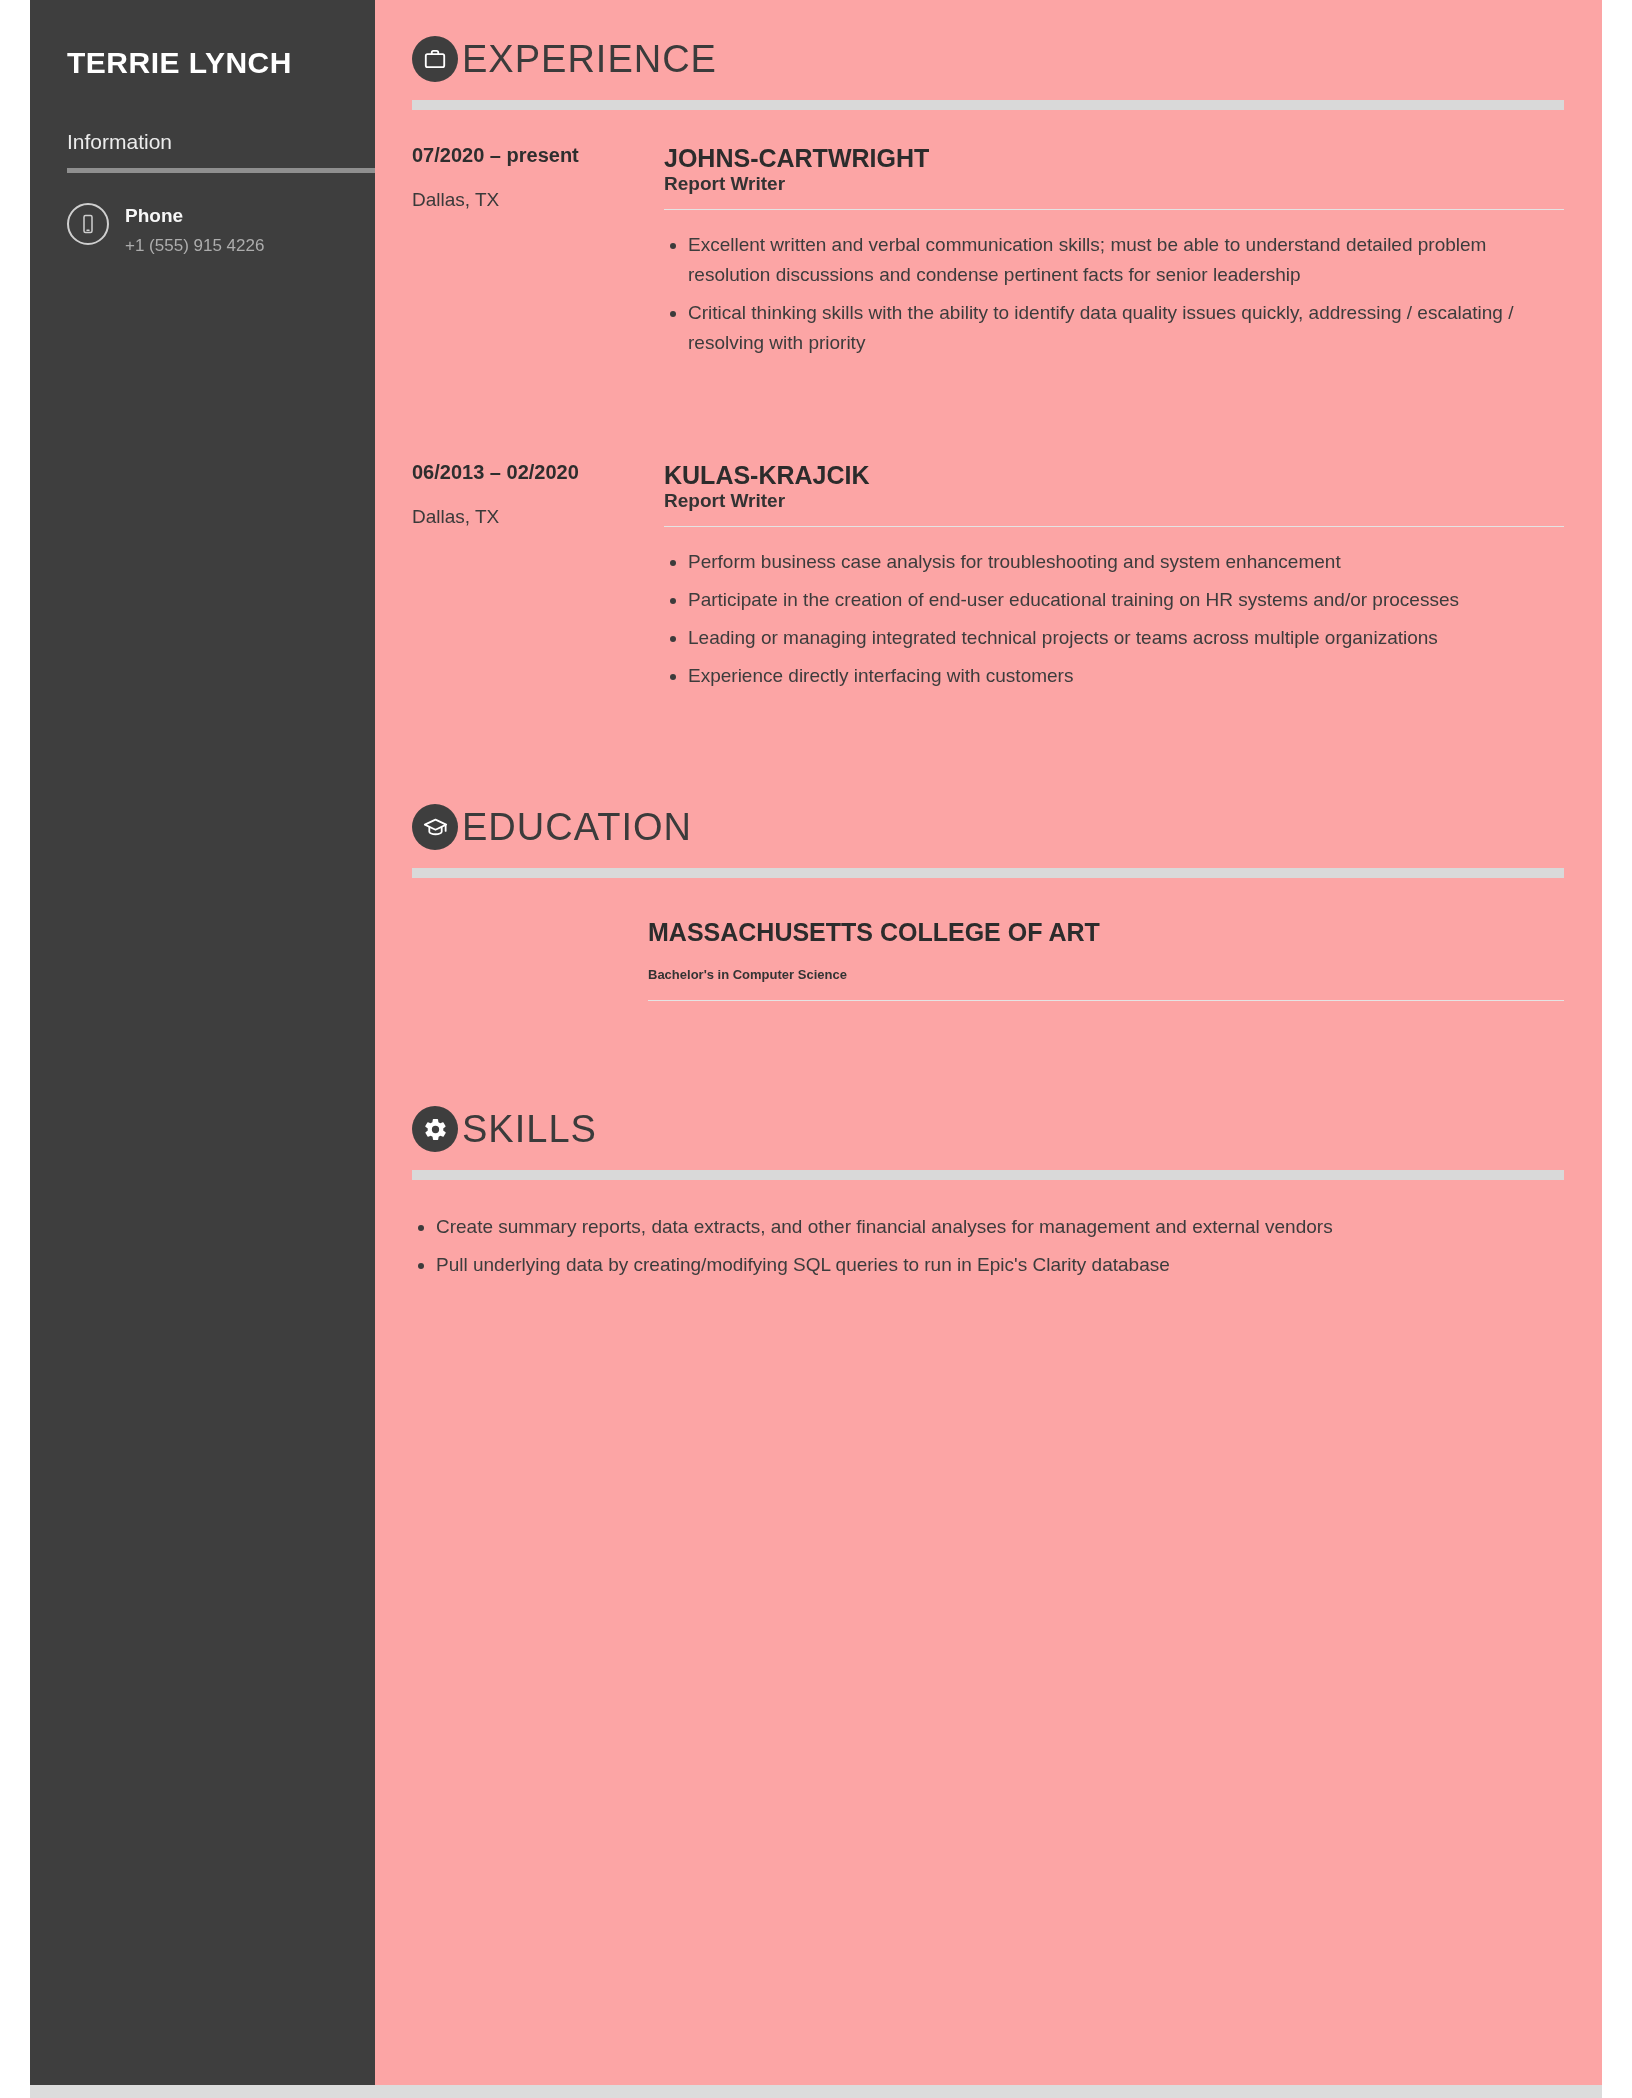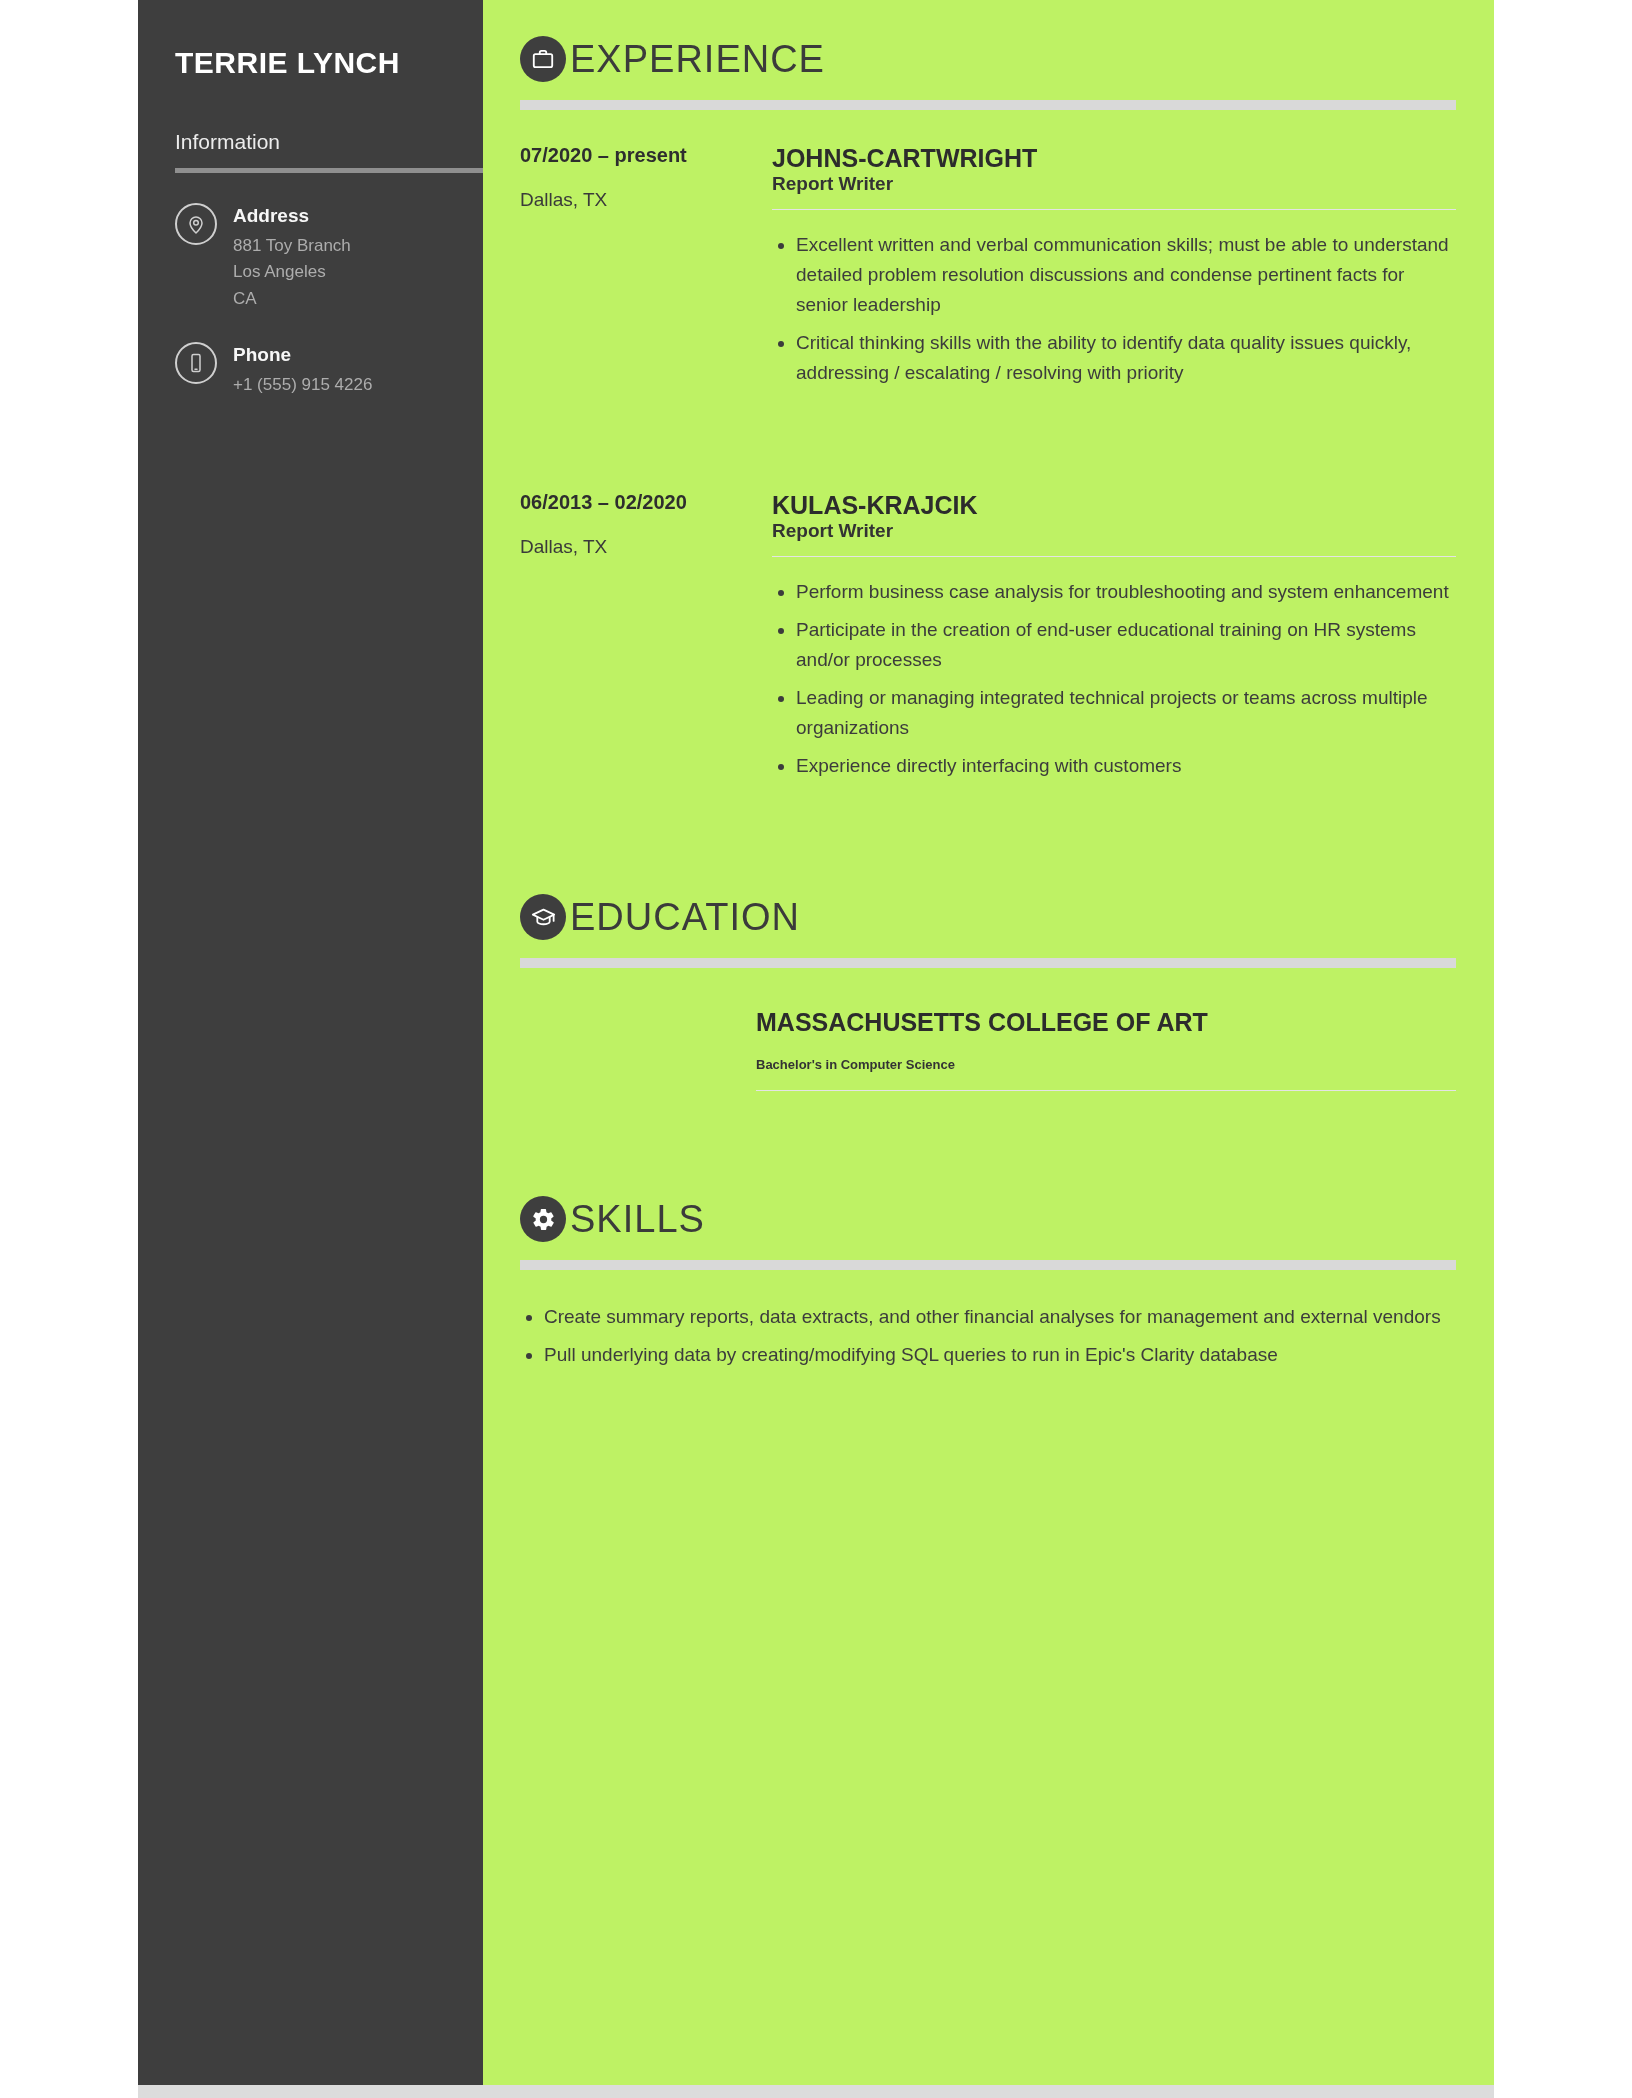--- a/index.html
+++ b/index.html
@@ -1,23 +1,23 @@
 <!DOCTYPE html>
 <html><head>
 <meta charset="utf-8">
 <style>
   * { margin: 0; padding: 0; box-sizing: border-box; }
   html, body { background: #ffffff; }
   body { font-family: "Liberation Sans", sans-serif; color: #3c3c3c; }
 
   .page {
     position: relative;
-    width: 1356px;
+    width: 1572px;
     height: 2098px;
-    background: #bef264;
+    background: #fca5a5;
     overflow: hidden;
     margin: 0 auto;
   }
 
   
   .sidebar {
     position: absolute;
     left: 0; top: 0; bottom: 0;
     width: 345px;
     background: #3e3e3e;
@@ -172,34 +172,20 @@
 <body>
 
 <div class="page">
 
   <aside class="sidebar">
     <div class="name">TERRIE LYNCH</div>
 
     <div class="info-title">Information</div>
     <div class="info-rule"></div>
 
-    <div class="contact-item">
-      <span class="contact-icon">
-        <svg viewBox="0 0 24 24" width="24" height="24" fill="none" stroke="#cfcfcf" stroke-width="1.5" stroke-linecap="round" stroke-linejoin="round">
-          <path d="M12 21c-3.5-3.3-6-6.8-6-10a6 6 0 1 1 12 0c0 3.2-2.5 6.7-6 10z"></path>
-          <circle cx="12" cy="10.8" r="2.3"></circle>
-        </svg>
-      </span>
-      <div>
-        <div class="contact-label">Address</div>
-        <div class="contact-line first">881 Toy Branch</div>
-        <div class="contact-line">Los Angeles</div>
-        <div class="contact-line">CA</div>
-      </div>
-    </div>
 
     <div class="contact-item">
       <span class="contact-icon">
         <svg viewBox="0 0 24 24" width="24" height="24" fill="none" stroke="#cfcfcf" stroke-width="1.5" stroke-linecap="round" stroke-linejoin="round">
           <rect x="8" y="3.5" width="8" height="17" rx="1.5"></rect>
           <path d="M11 18.2h2"></path>
         </svg>
       </span>
       <div>
         <div class="contact-label">Phone</div>

